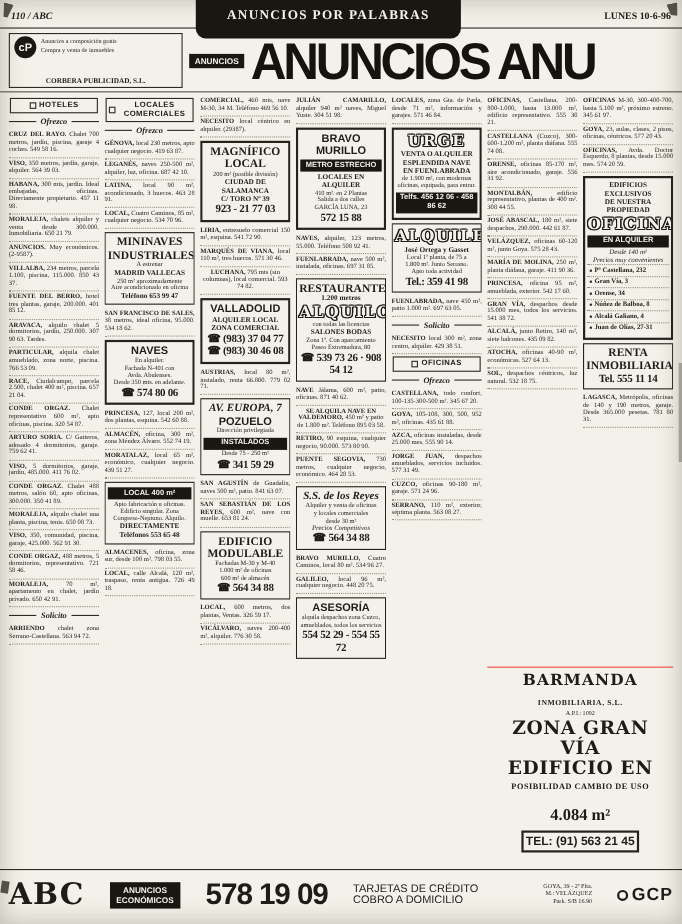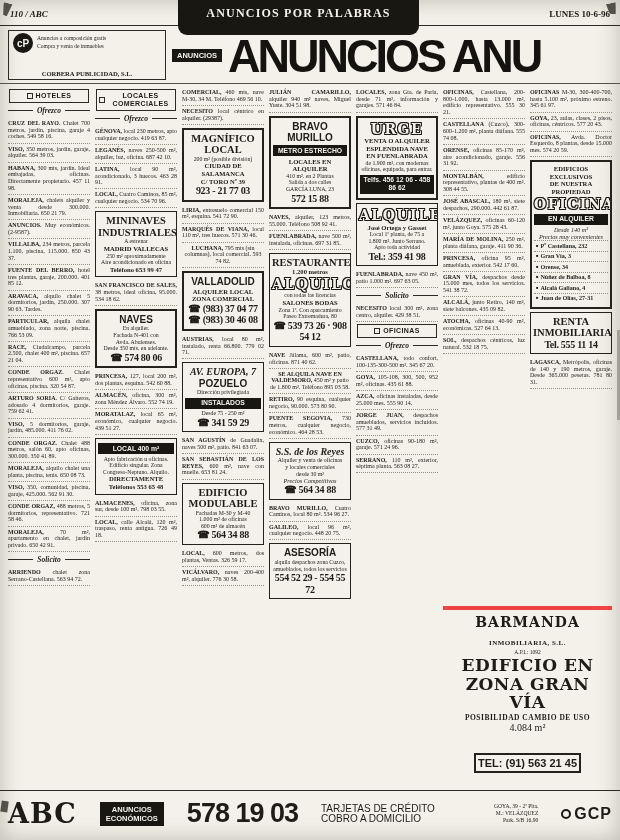--- a/index.html
+++ b/index.html
@@ -41,29 +41,29 @@
   .l-t2i{font-weight:bold;font-style:italic;font-size:10px;line-height:11.5px}
   .l-out{font-weight:bold;font-size:14px;line-height:16.5px;letter-spacing:1.5px;color:#f3f1e9;font-family:"DejaVu Serif",serif;text-shadow:-1px -1px 0 #1a1913,1px -1px 0 #1a1913,-1px 1px 0 #1a1913,1px 1px 0 #1a1913,0 -1px 0 #1a1913,0 1px 0 #1a1913,-1px 0 0 #1a1913,1px 0 0 #1a1913}
   .l-rev{background:#181712;color:#f6f4ec;font-weight:bold;font-size:6.8px;line-height:8px;padding:1.5px 2px;margin:1.5px 0;font-family:"Liberation Sans",sans-serif}
   .l-ph{font-weight:bold;font-size:10px;line-height:11.5px;letter-spacing:-.3px}
   .l-sm{font-size:5.8px;line-height:6.6px}
   .l-b{font-weight:bold;font-size:6.6px;line-height:7.6px}
   .l-it{font-style:italic;font-size:6.2px;line-height:7px}
   .l-li{display:flex;align-items:center;gap:2px;font-size:6.1px;font-weight:bold;text-align:left;padding:1.5px 2px;border-top:1px dotted #948f80;line-height:6.6px}
   .l-li::before{content:"■";font-size:4px;flex:none}
   
-  .widead{grid-column:6/8;grid-row:2;border-top:4px solid #ef4444;padding:3px 4px;text-align:center;overflow:hidden}
+  .widead{grid-column:6/8;grid-row:2;border-top:1px solid #ef4444;padding:3px 4px;text-align:center;overflow:hidden}
   .wa-brand{font-size:14px;font-weight:bold;letter-spacing:1px;font-family:"DejaVu Serif",serif}
   .wa-sub{font-size:7px;font-weight:bold;letter-spacing:.5px}
   .wa-api{font-size:5.5px}
   .wa-title{font-size:17px;line-height:18px;font-weight:bold;font-family:"DejaVu Serif",serif;letter-spacing:.5px;margin-top:1px}
   .wa-note{font-size:7.5px;font-weight:bold;letter-spacing:.5px;margin-top:2px}
-  .wa-size{font-size:10px;font-weight:normal;margin-top:0}
+  .wa-size{font-size:15px;font-weight:bold;margin-top:14px}
   .wa-fin{display:inline-block;background:#181712;color:#f4f2ea;font-size:8.5px;font-weight:bold;letter-spacing:1px;padding:2px 10px;margin-top:3px;font-family:"Liberation Sans",sans-serif}
-  .wa-tel{display:inline-block;border:2px solid #23221c;font-size:11px;font-weight:bold;padding:2px 2px;margin-top:20px;font-family:"Liberation Sans",sans-serif}
+  .wa-tel{display:inline-block;border:2px solid #23221c;font-size:11px;font-weight:bold;padding:2px 2px;margin-top:5px;font-family:"Liberation Sans",sans-serif}
   
   .footer{display:flex;align-items:center;gap:23px;border-top:1.5px solid #2b2a24;height:46px;padding:2px 8px;overflow:hidden}
   .abc-logo{font-family:"DejaVu Serif",serif;font-weight:bold;font-size:27px;letter-spacing:1px}
   .foot-tag{background:#181712;color:#f4f2ea;font-family:"Liberation Sans",sans-serif;font-weight:bold;font-size:7.5px;line-height:9px;padding:3px 6px;text-align:center}
   .foot-tag span{display:block}
   .foot-phone{font-family:"Liberation Sans",sans-serif;font-weight:bold;font-size:27px;letter-spacing:-1px;white-space:nowrap}
   .foot-svc{font-size:10px;font-weight:normal;line-height:9.5px;font-family:"Liberation Sans",sans-serif}
   .foot-svc span{display:block}
   .foot-addr{font-size:5.6px;line-height:7px;margin-left:auto;text-align:right}
   .foot-addr span{display:block}
@@ -331,35 +331,35 @@
         </div>
         <div class="ad"><b>LAGASCA, </b>Metrópolis, oficinas de 140 y 190 metros, garaje. Desde 365.000 pesetas. 781 80 31.</div>
       </div>
 
     <div class="widead">
       <div>
         <span class="wa-brand">BARMANDA</span>
         <span class="wa-sub">INMOBILIARIA, S.L.</span>
       </div>
       <div class="wa-api">A.P.I.: 1092</div>
+      <div class="wa-title">ZONA GRAN VÍA</div>
       <div class="wa-title">EDIFICIO EN</div>
-      <div class="wa-title">ZONA GRAN VÍA</div>
       <div class="wa-note">POSIBILIDAD CAMBIO DE USO</div>
       <div class="wa-size">4.084 m²</div>
       <div><span class="wa-tel">TEL: (91) 563 21 45</span></div>
     </div>
   </div>
 
   <div class="footer">
     <span class="abc-logo">ABC</span>
     <span class="foot-tag">
       <span>ANUNCIOS</span>
       <span>ECONÓMICOS</span>
     </span>
-    <span class="foot-phone">578 19 03</span>
+    <span class="foot-phone">578 19 09</span>
     <span class="foot-svc">
       <span>TARJETAS DE CRÉDITO</span>
       <span>COBRO A DOMICILIO</span>
     </span>
     <span class="foot-addr">
       <span>GOYA, 39 - 2ª Plta.</span>
       <span>M.: VELÁZQUEZ</span>
       <span>Park. S/B 16.90</span>
     </span>
     <span class="gcp">

